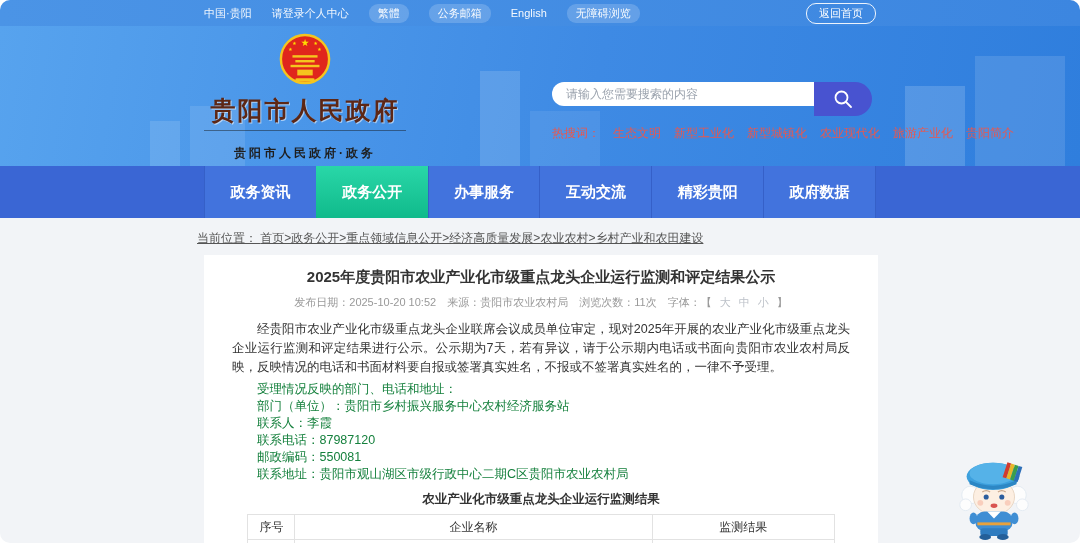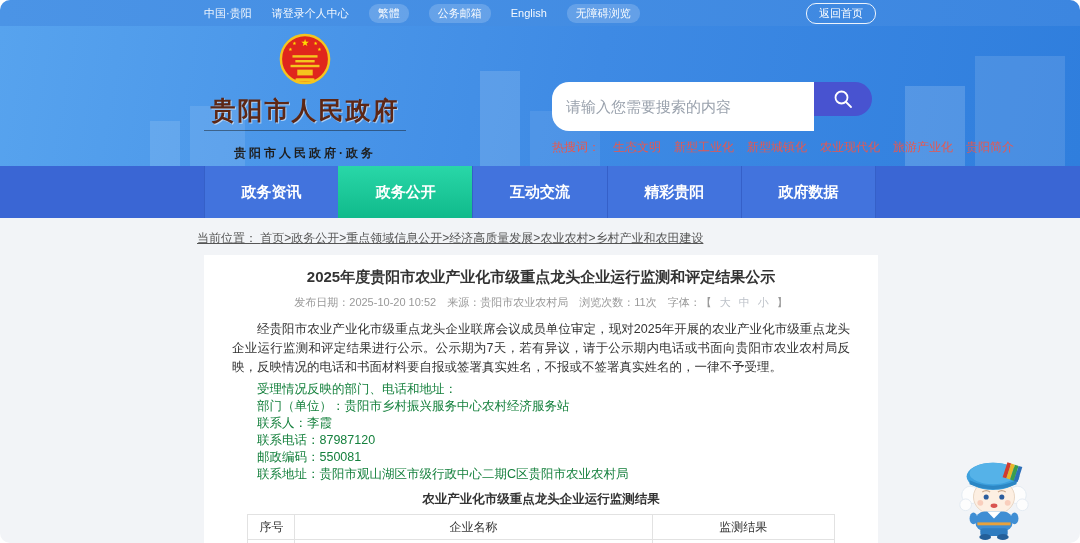--- a/index.html
+++ b/index.html
@@ -20,24 +20,24 @@
   .bldg.b4{left:530px;width:70px;height:55px;background:rgba(255,255,255,.08);}
   .bldg.b5{left:905px;width:60px;height:80px;background:rgba(255,255,255,.16);}
   .bldg.b6{left:975px;width:90px;height:110px;background:rgba(255,255,255,.12);}
   .logo{position:absolute;left:200px;top:6px;width:210px;text-align:center;cursor:pointer;}
   .site-name{font-size:25px;font-weight:bold;color:#5d2715;letter-spacing:2px;text-shadow:1px 1px 0 rgba(255,255,255,.55);margin-top:2px;white-space:nowrap;}
   .logo-rule{height:1px;background:rgba(20,20,20,.45);margin:3px 4px 4px;}
   .site-sub{font-size:12px;font-weight:bold;color:#1e1e1e;letter-spacing:3px;white-space:nowrap;margin-top:14px;}
   .site-url{font-size:13px;font-weight:bold;color:#151515;letter-spacing:1px;margin-top:3px;}
   .search-wrap{position:absolute;left:552px;top:56px;width:330px;}
   .search-row{display:flex;height:34px;}
-  .search-input{width:262px;height:49px;border:none;outline:none;border-radius:17px 0 0 17px;padding:0 14px;font-size:15px;color:#4d7c0f;box-sizing:border-box;}
+  .search-input{width:262px;height:24px;border:none;outline:none;border-radius:17px 0 0 17px;padding:0 14px;font-size:12px;color:#4d7c0f;box-sizing:border-box;}
   .search-input::placeholder{color:#9aa2ad;}
   .search-btn{width:58px;height:34px;border:none;border-radius:0 17px 17px 0;background:#4853d0;cursor:pointer;display:flex;align-items:center;justify-content:center;}
-  .hotwords{display:flex;margin-top:23px;font-size:12px;color:#e8584f;white-space:nowrap;align-items:flex-end;}
+  .hotwords{display:flex;margin-top:9px;font-size:12px;color:#e8584f;white-space:nowrap;align-items:flex-end;}
   .hotwords span{margin-right:13px;}
   .hw-term{cursor:pointer;}
 
   
   .nav{position:absolute;top:166px;left:0;right:0;height:52px;background:#3a66d4;}
   .nav-inner{display:flex;width:672px;margin-left:204px;height:100%;}
   .nav-item{flex:1;display:flex;align-items:center;justify-content:center;color:#fff;font-size:15px;font-weight:bold;background:#4273dd;border-left:1px solid #3560c8;cursor:pointer;white-space:nowrap;}
   .nav-item:last-child{border-right:1px solid #3560c8;}
   .nav-item.active{background:linear-gradient(180deg,#29d7a8,#10ba8b);border-color:transparent;}
 
@@ -124,20 +124,21 @@
         <span class="hw-term">旅游产业化</span>
         <span class="hw-term">贵阳简介</span>
       </div>
     </div>
   </div>
 
   <div class="nav">
     <div class="nav-inner">
       <div class="nav-item">政务资讯</div>
       <div class="nav-item active">政务公开</div>
+      <div class="nav-item">办事服务</div>
       <div class="nav-item">互动交流</div>
       <div class="nav-item">精彩贵阳</div>
       <div class="nav-item">政府数据</div>
     </div>
   </div>
 
   <div class="breadcrumb">
     <span>当前位置：</span>
     <span class="crumb-trail">首页&gt;政务公开&gt;重点领域信息公开&gt;经济高质量发展&gt;农业农村&gt;乡村产业和农田建设</span>
   </div>

